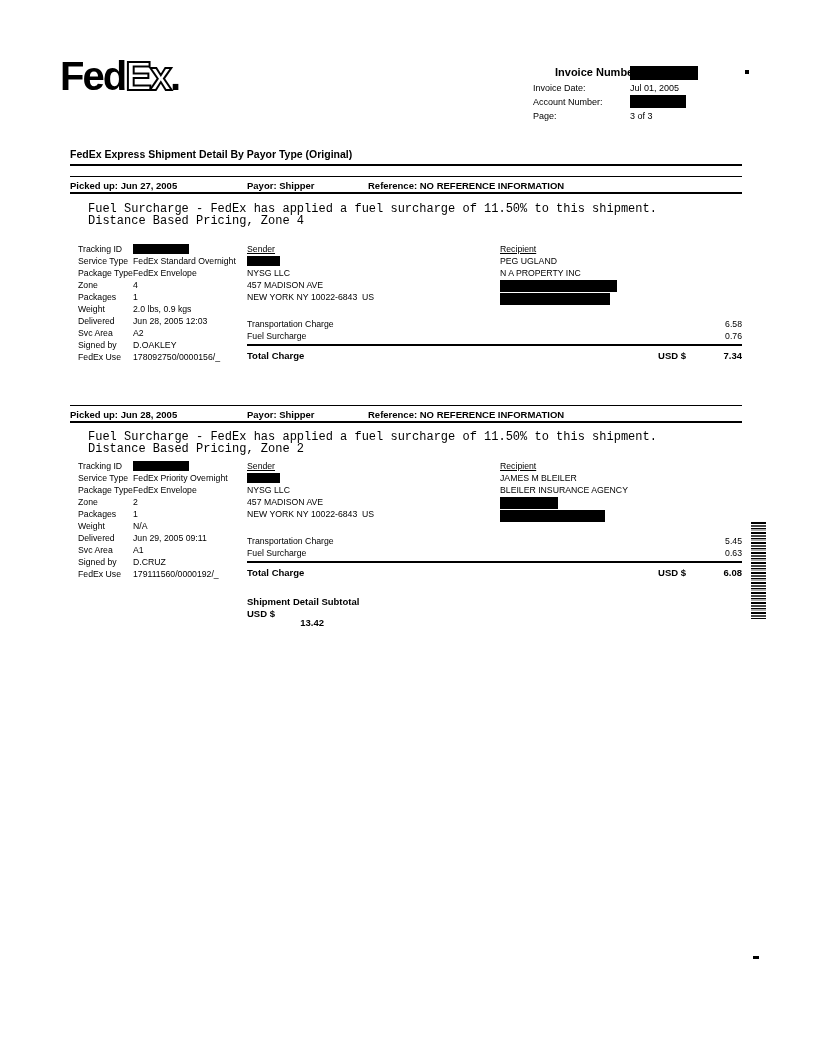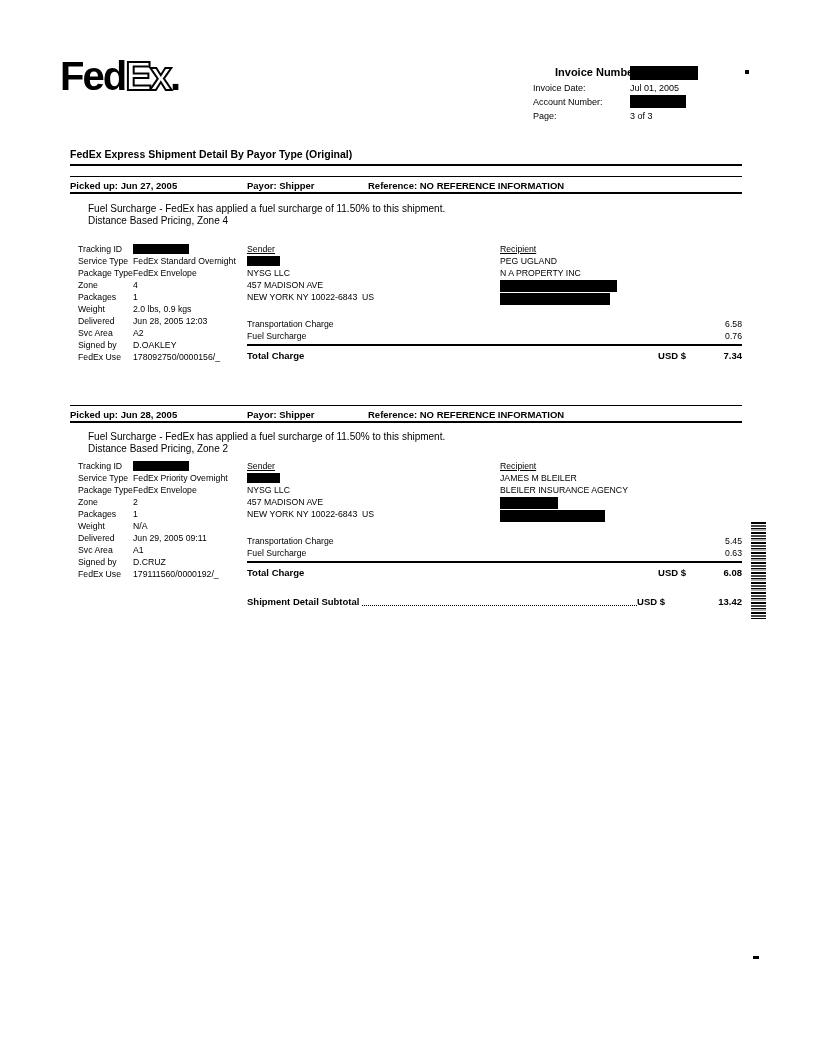--- a/index.html
+++ b/index.html
@@ -20,21 +20,21 @@
   .redact{background:#000;}
 
   
   .title{left:70px;top:148px;font-size:10.5px;font-weight:bold;}
   .rule{background:#000;left:70px;width:672px;}
 
   
   .sec-head{font-size:9.5px;font-weight:bold;line-height:1;}
 
   
-  .note{left:88px;font-size:10px;line-height:12px;white-space:pre;}
+  .note{left:88px;font-size:12px;line-height:12px;white-space:pre;font-family:Liberation Mono, monospace;}
 
   
   .details{left:78px;width:170px;}
   .drow{display:flex;height:12px;font-size:8.7px;line-height:12px;white-space:nowrap;}
   .dlabel{width:55px;flex:none;}
   .dval{flex:none;}
   .redact-track{width:56px;height:10px;margin-top:1px;}
 
   
   .party{font-size:8.7px;line-height:12px;}
@@ -45,21 +45,21 @@
 
   
   .charge-row{left:247px;width:495px;display:flex;font-size:8.7px;line-height:12px;}
   .charge-amt{margin-left:auto;text-align:right;}
   .total-rule{background:#000;left:247px;width:495px;height:2px;}
   .total-row{left:247px;width:495px;display:flex;align-items:baseline;font-size:9.5px;font-weight:bold;line-height:1;}
   .spacer{flex:1;}
   .amt-box{width:56px;text-align:right;}
 
   
-  .subtotal-row{left:247px;width:495px;display:flex;align-items:baseline;font-size:9.5px;font-weight:bold;line-height:1;}
+  .subtotal-row{left:247px;width:495px;display:flex;align-items:baseline;font-size:9.5px;font-weight:bold;line-height:1;flex-direction:column;}
   .leader{flex:1;border-bottom:1.6px dotted #000;margin:0 0 1px 3px;align-self:flex-end;}
   .sub-amt{width:77px;text-align:right;}
 
   
   .barcode{left:751px;top:522px;width:15px;height:97px;
     background:repeating-linear-gradient(180deg,
       #000 0px,#000 2px,#fff 2px,#fff 3px,
       #444 3px,#444 5px,#fff 5px,#fff 6px,
       #000 6px,#000 7px,#aaa 7px,#aaa 9px,#fff 9px,#fff 10px);}
 

